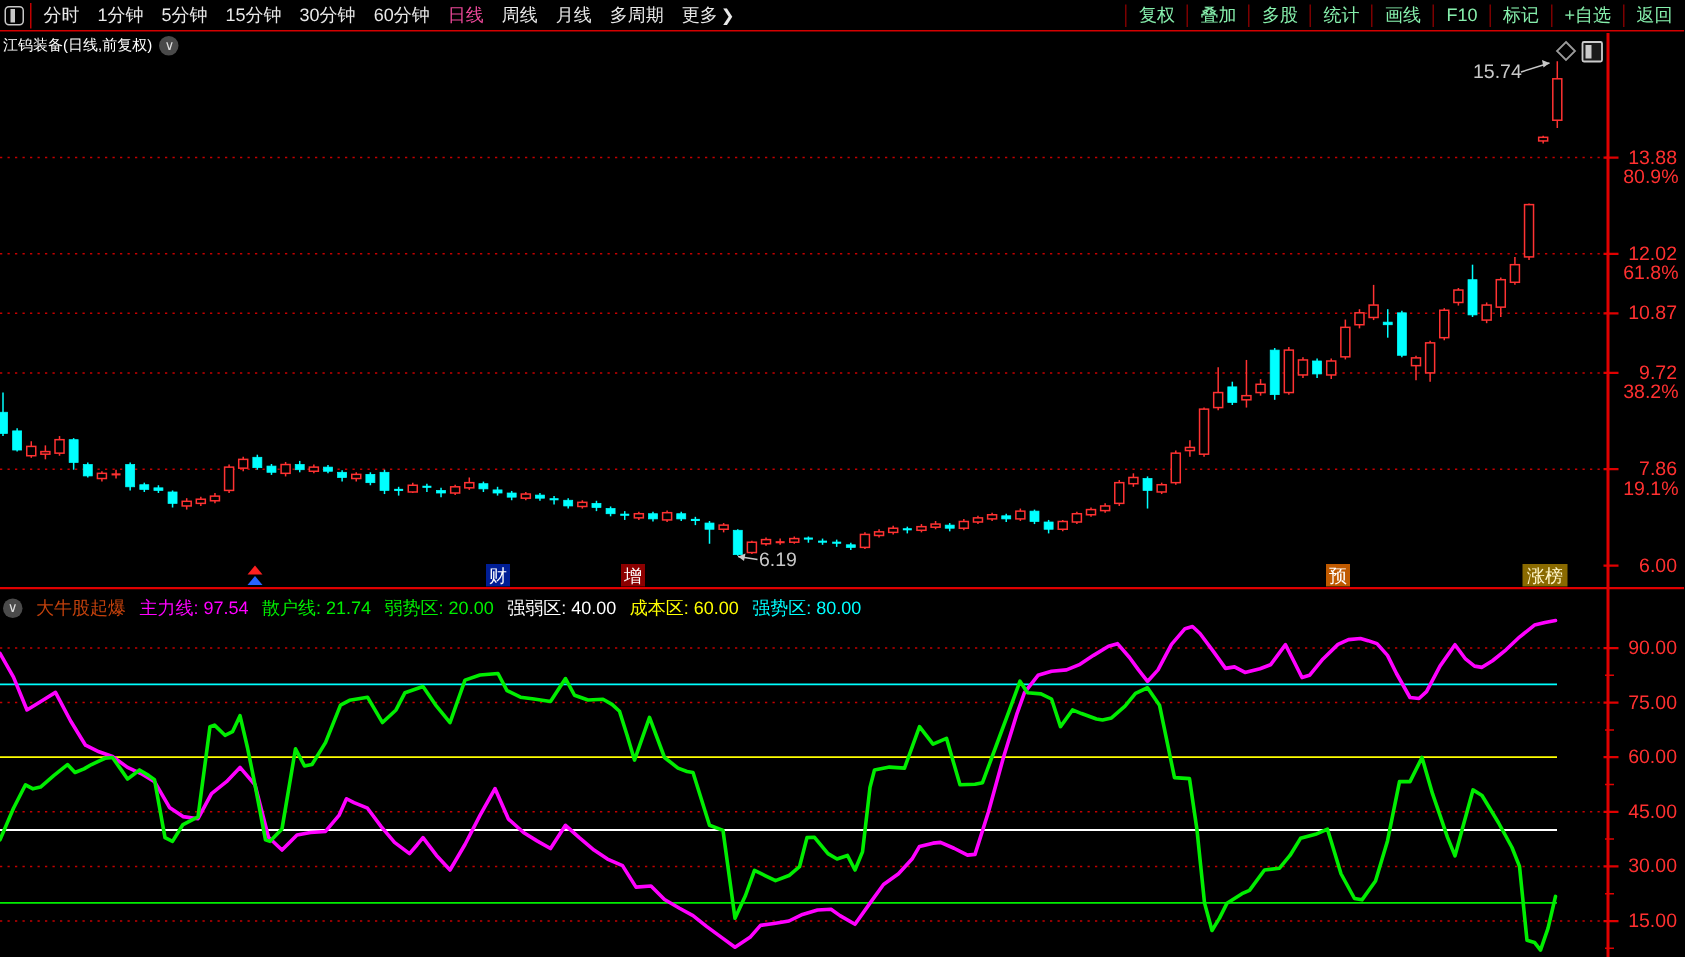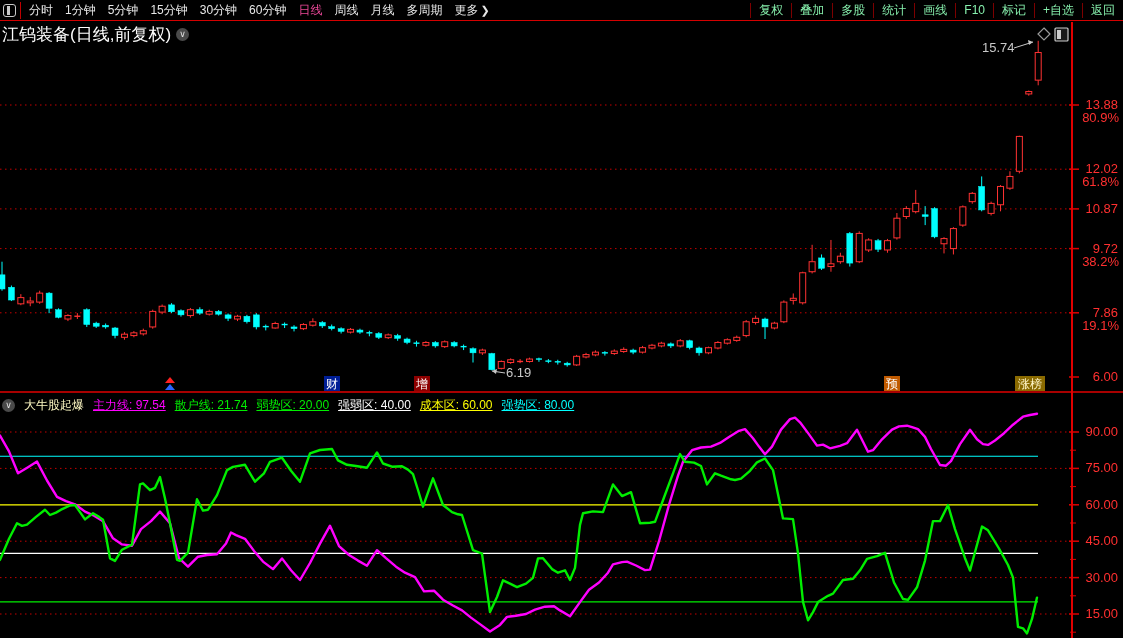--- a/index.html
+++ b/index.html
@@ -14,28 +14,28 @@
   .mb-sep{width:1px;height:17px;background:#c00000;margin-right:2px;flex:none;}
   .menu-left{display:flex;align-items:center;height:100%;}
   .menu-item{padding:4px 6px;font-size:12px;color:#e8e8e8;line-height:20px;white-space:nowrap;}
   .menu-item.active{color:#ec4899;}
   .menu-item .chev{font-size:11px;color:#e8e8e8;margin-left:2px;}
   .menu-right{margin-left:auto;display:flex;align-items:center;height:100%;}
   .mr-item{padding:0 8px;font-size:12px;color:#86efac;line-height:20px;white-space:nowrap;}
   .mr-sep{width:1px;height:15px;background:#7c0000;flex:none;}
   
   .title-row{position:absolute;top:23px;left:2px;display:flex;align-items:center;gap:5px;z-index:4;}
-  .title-text{color:#ffffff;font-size:17px;}
+  .title-text{color:#ffffff;font-size:10px;}
   .circle-icon{width:13px;height:13px;border-radius:50%;background:#4a4a4a;color:#e0e0e0;
                font-size:9px;line-height:12px;text-align:center;flex:none;}
   
   .ind-header{position:absolute;top:397px;left:2px;height:17px;display:flex;align-items:center;
               gap:9px;font-size:12px;z-index:4;white-space:nowrap;}
-  .ind-title{color:#fef9c3;}
-  .leg-item{display:inline-block;text-decoration:underline;}
+  .ind-title{color:#c2410c;}
+  .leg-item{display:inline-block;}
   svg{position:absolute;left:0;top:20px;}
   text{font-family:"Liberation Sans",sans-serif;}
 </style>
 </head>
 <body>
 
 <div class="screen">
 
   <div class="menubar">
     <span class="mb-icon"></span>

